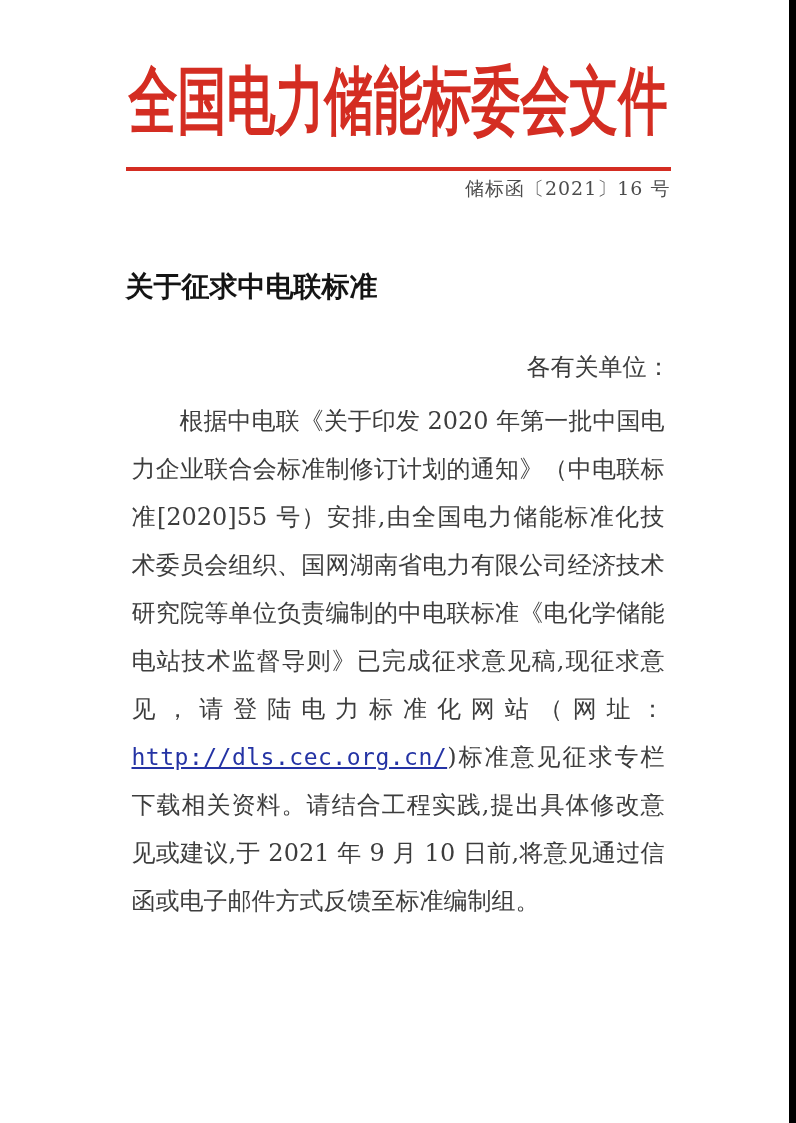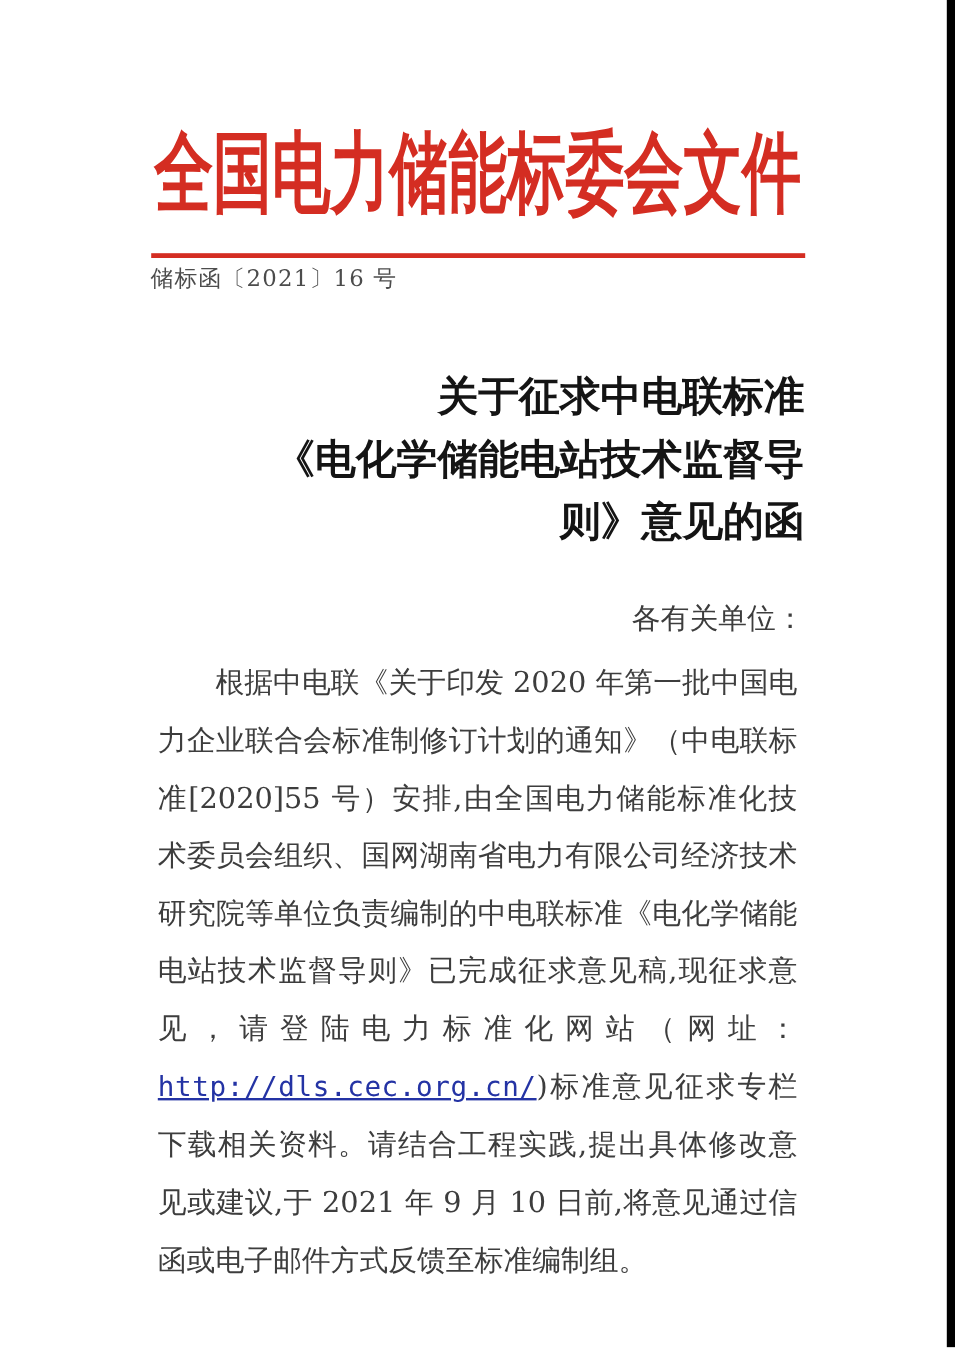--- a/index.html
+++ b/index.html
@@ -19,56 +19,55 @@
     position: absolute;
     top: 0;
     right: 0;
     width: 7px;
     height: 100%;
     background: #000000;
   }
   .content {
     width: 545px;
     margin: 0 auto;
-    padding-top: 108px;
+    padding-top: 64px;
   }
   .red-header-title {
     color: #d42d22;
     font-size: 49px;
     line-height: 49px;
     font-weight: bold;
     text-align: center;
     white-space: nowrap;
     transform: scaleY(1.5);
     transform-origin: top center;
     letter-spacing: 0px;
   }
   .red-divider {
     margin-top: 54px;
     height: 4px;
     background: #d42d22;
     border: none;
   }
   .doc-number {
     margin-top: 4px;
-    text-align: left;
+    text-align: right;
     font-size: 19px;
     line-height: 26px;
     color: #4c4c4c;
     letter-spacing: 1px;
   }
   .subject {
     margin-top: 60px;
-    text-align: right;
+    text-align: left;
     font-family: "DejaVu Sans", "Liberation Sans", sans-serif;
     font-weight: bold;
     color: #141414;
-    font-size: 34px;
+    font-size: 28px;
     line-height: 52px;
-    margin-left: 36px;
   }
   .body-text {
     margin-top: 30px;
     color: #3d3d3d;
     font-size: 24px;
     line-height: 48px;
   }
   .salutation {
     text-align: right;
   }
@@ -94,21 +93,20 @@
   <div class="content">
 
     <div class="red-header-title">全国电力储能标委会文件</div>
 
     <div class="red-divider"></div>
 
     <div class="doc-number">储标函〔2021〕16 号</div>
 
     <div class="subject">
       <div>关于征求中电联标准</div>
-      <div>《电化学储能电站技术监督导则》意见的函</div>
     </div>
 
     <div class="body-text">
       <div class="salutation">各有关单位：</div>
       <p class="body-paragraph"><span>根据中电联《关于印发 2020 年第一批中国电力企业联合会标准制修订计划的通知》（中电联标准[2020]55 号）安排,由全国电力储能标准化技术委员会组织、国网湖南省电力有限公司经济技术研究院等单位负责编制的中电联标准《电化学储能电站技术监督导则》已完成征求意见稿,现征求意见，请登陆电力标准化网站（网址：</span><a class="website-link" href="#">http://dls.cec.org.cn/</a><span>)标准意见征求专栏下载相关资料。请结合工程实践,提出具体修改意见或建议,于 2021 年 9 月 10 日前,将意见通过信函或电子邮件方式反馈至标准编制组。</span></p>
     </div>
 
   </div>
 
   <div class="scan-edge-bar"></div>

